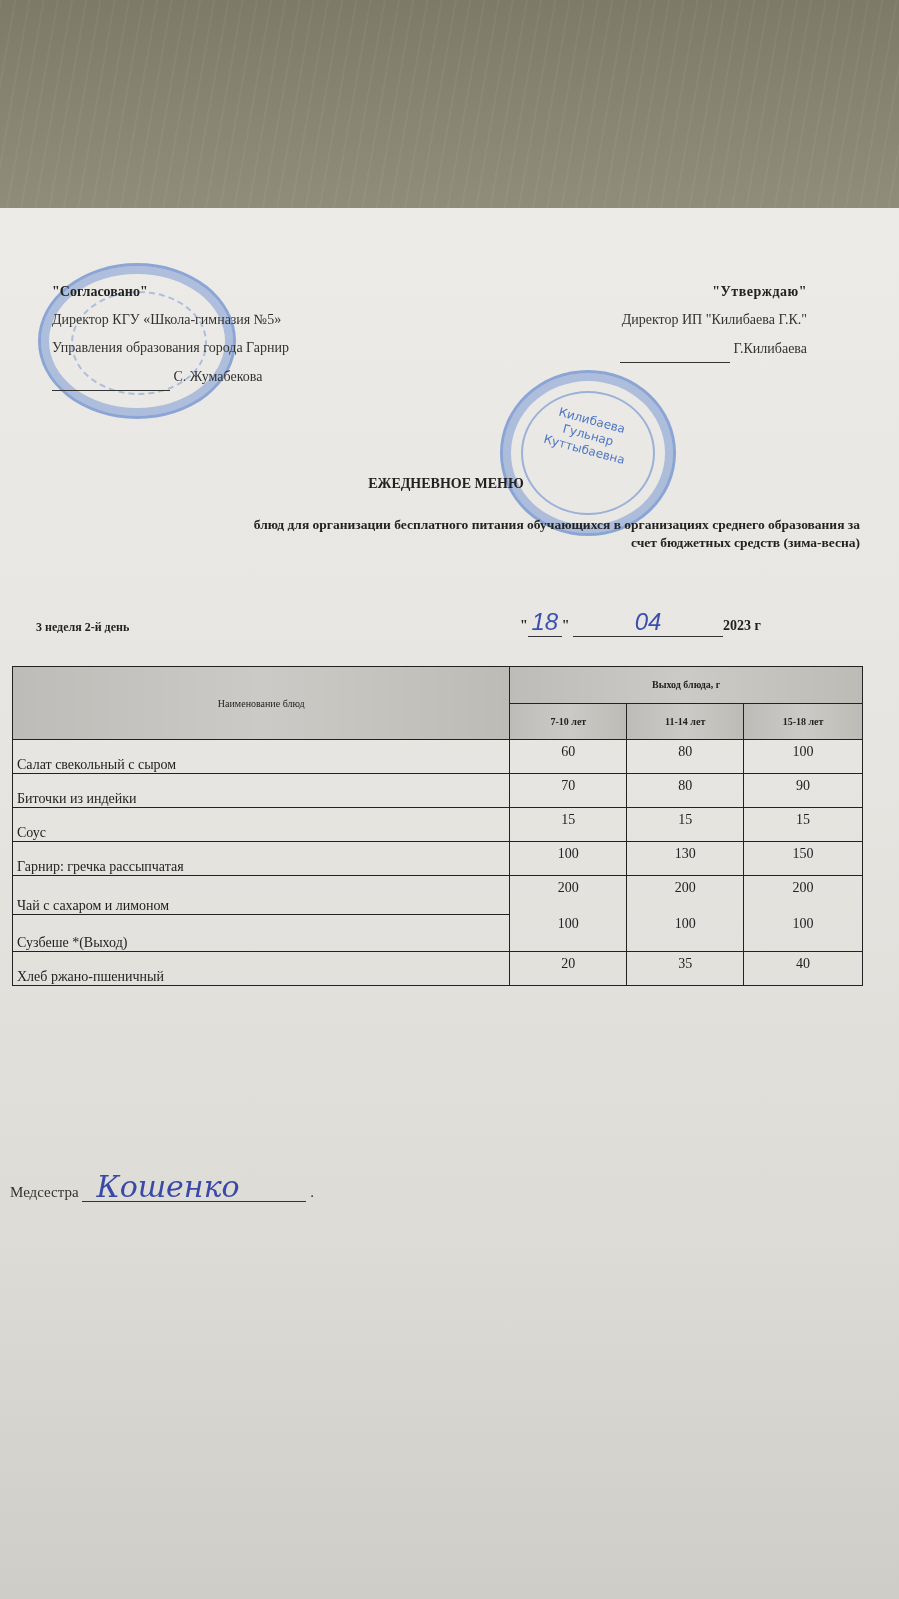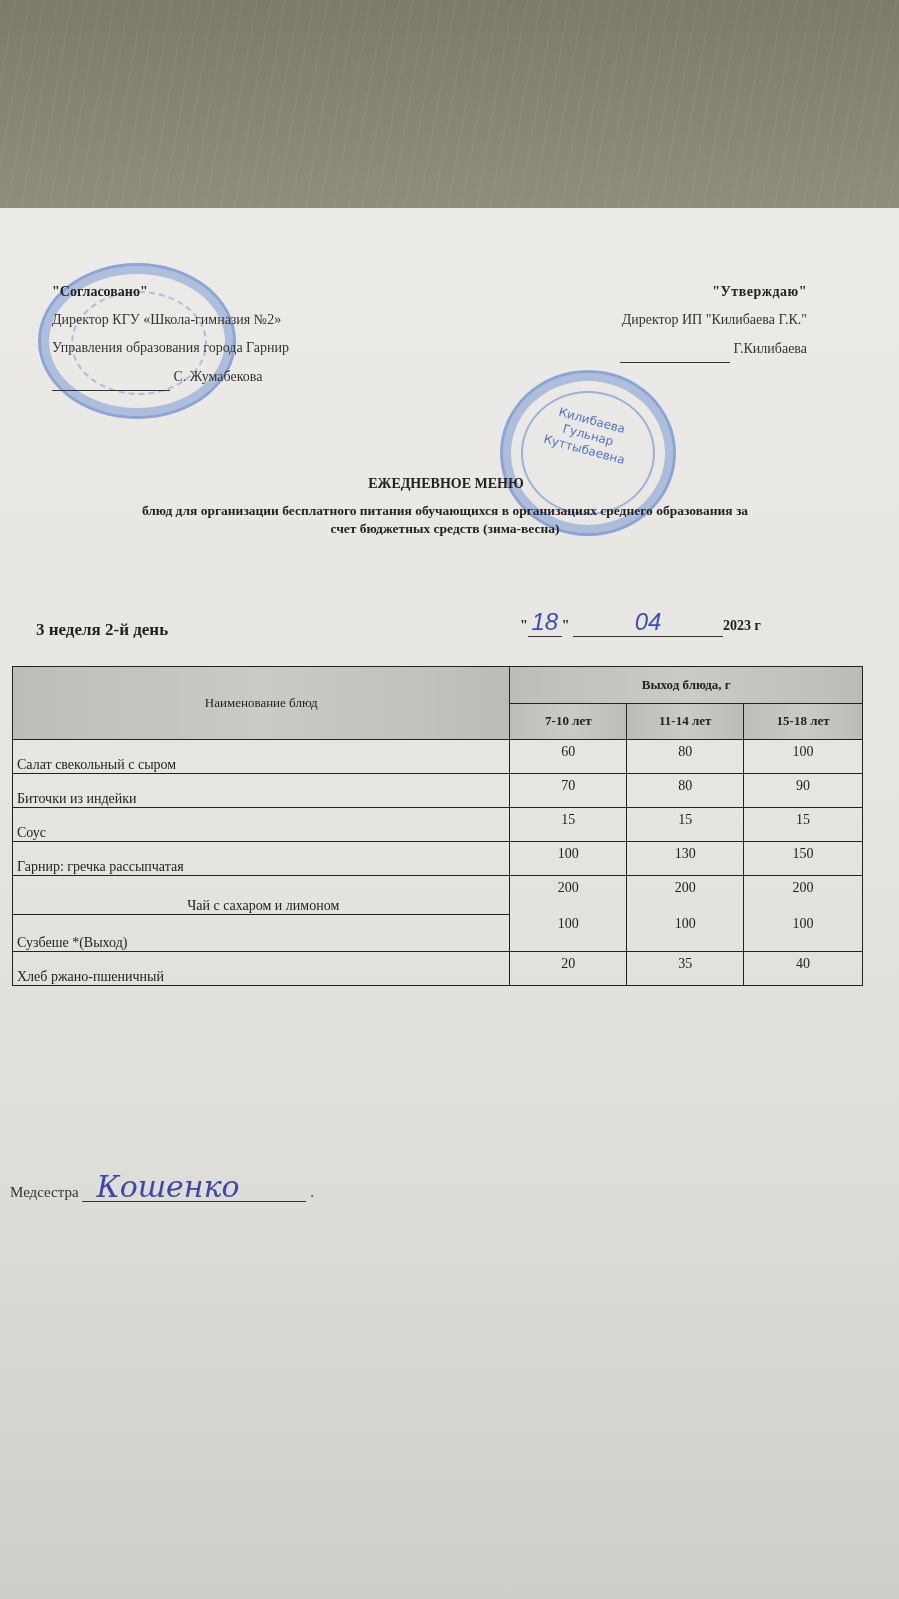--- a/index.html
+++ b/index.html
@@ -21,31 +21,31 @@
     background: linear-gradient(180deg, #ecebe8 0%, #e6e5e1 40%, #dddbd6 75%, #cfcdc8 100%);
     color: #222;
   }
   .abs { position: absolute; }
   .left-block { left: 52px; top: 70px; font-size: 14px; line-height: 28px; color: #333; }
   .left-block .title { font-weight: bold; color: #222; }
   .right-block { right: 92px; top: 70px; font-size: 14px; line-height: 28px; text-align: right; color: #333; }
   .right-block .title { font-weight: bold; letter-spacing: 0.5px; color: #222; }
   .sig-line { display: inline-block; border-bottom: 1px solid #333; vertical-align: baseline; }
   .doc-title { left: 0; width: 892px; top: 268px; text-align: center; font-weight: bold; font-size: 14px; color: #222; }
-  .doc-sub { left: 30px; width: 830px; top: 294px; text-align: center; font-weight: bold; font-size: 13.5px; line-height: 18px; color: #222; }
-  .week { left: 36px; top: 412px; font-size: 17px; font-weight: bold; color: #222; }
+  .doc-sub { left: 30px; width: 830px; top: 308px; text-align: right; font-weight: bold; font-size: 13.5px; line-height: 18px; color: #222; }
+  .week { left: 36px; top: 412px; font-size: 12px; font-weight: bold; color: #222; }
   .date-line { left: 520px; top: 400px; font-size: 14px; font-weight: bold; color: #222; }
   .hand { font-family: Liberation Sans, sans-serif; font-style: italic; color: #3b4fb0; font-weight: normal; font-size: 24px; }
   .date-field { display: inline-block; border-bottom: 1px solid #333; text-align: center; }
   table.menu {
     position: absolute; left: 12px; top: 458px; width: 851px;
     border-collapse: collapse; font-size: 14px; color: #222;
   }
   table.menu td, table.menu th { border: 1.5px solid #222; padding: 0; }
-  table.menu th { background: linear-gradient(90deg, #bdbcb8, #cbcac6 50%, #bcbbb6); font-weight: bold; font-size: 13px; }
+  table.menu th { background: linear-gradient(90deg, #bdbcb8, #cbcac6 50%, #bcbbb6); font-weight: bold; font-size: 10px; }
   .cell-name { text-align: left; padding-left: 4px !important; vertical-align: bottom; height: 33px; border-radius: 16px; }
   .cell-val { text-align: center; vertical-align: top; padding-top: 4px !important; }
   .merged-val { vertical-align: top; text-align: center; }
   .merged-val div { height: 36px; line-height: 24px; }
   .nurse { left: 10px; top: 950px; font-size: 15px; color: #333; margin-top: 15px; }
   .stamp {
     position: absolute; border-radius: 50%; border: 3px solid rgba(60,110,200,0.55);
     box-shadow: inset 0 0 0 6px rgba(255,255,255,0), inset 0 0 0 8px rgba(60,110,200,0.35);
     color: rgba(50,100,200,0.7);
   }
@@ -72,21 +72,21 @@
 <div class="backdrop"></div>
 
 <div class="paper">
 
   <div class="stamp stamp-left">
     <div class="inner"></div>
   </div>
 
   <div class="abs left-block">
     <div class="title">"Согласовано"</div>
-    <div>Директор КГУ «Школа-гимназия №2»</div>
+    <div>Директор КГУ «Школа-гимназия №5»</div>
     <div>Управления образования города Гарнир</div>
     <div>
       <span class="sig-line signature" style="width:118px;">&nbsp;</span>
       <span>С. Жумабекова</span>
     </div>
   </div>
 
   <div class="abs right-block">
     <div class="title">"Утверждаю"</div>
     <div>Директор ИП "Килибаева Г.К."</div>
@@ -153,21 +153,21 @@
       <td class="cell-val">15</td>
       <td class="cell-val">15</td>
     </tr>
     <tr>
       <td class="cell-name">Гарнир: гречка рассыпчатая</td>
       <td class="cell-val">100</td>
       <td class="cell-val">130</td>
       <td class="cell-val">150</td>
     </tr>
     <tr>
-      <td class="cell-name" style="height:38px;text-align:center;">Чай с сахаром и лимоном</td>
+      <td class="cell-name" style="height:38px;">Чай с сахаром и лимоном</td>
       <td class="merged-val" rowspan="2">
         <div>200</div>
         <div>100</div>
       </td>
       <td class="merged-val" rowspan="2">
         <div>200</div>
         <div>100</div>
       </td>
       <td class="merged-val" rowspan="2">
         <div>200</div>

